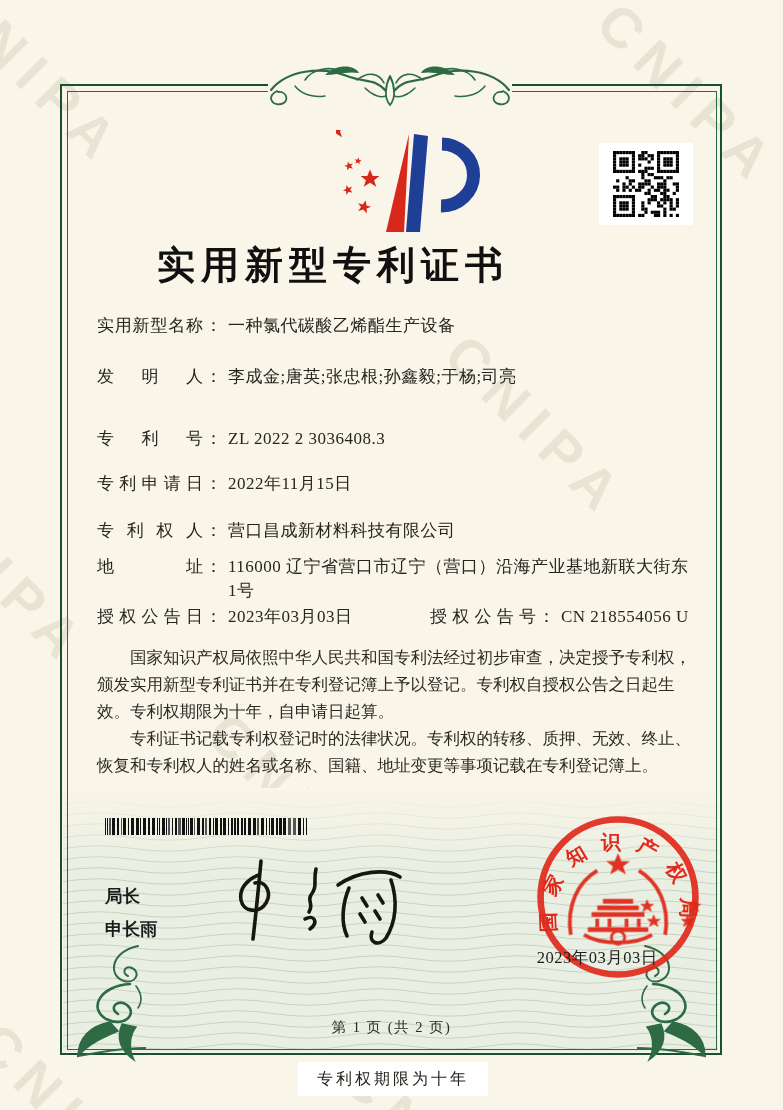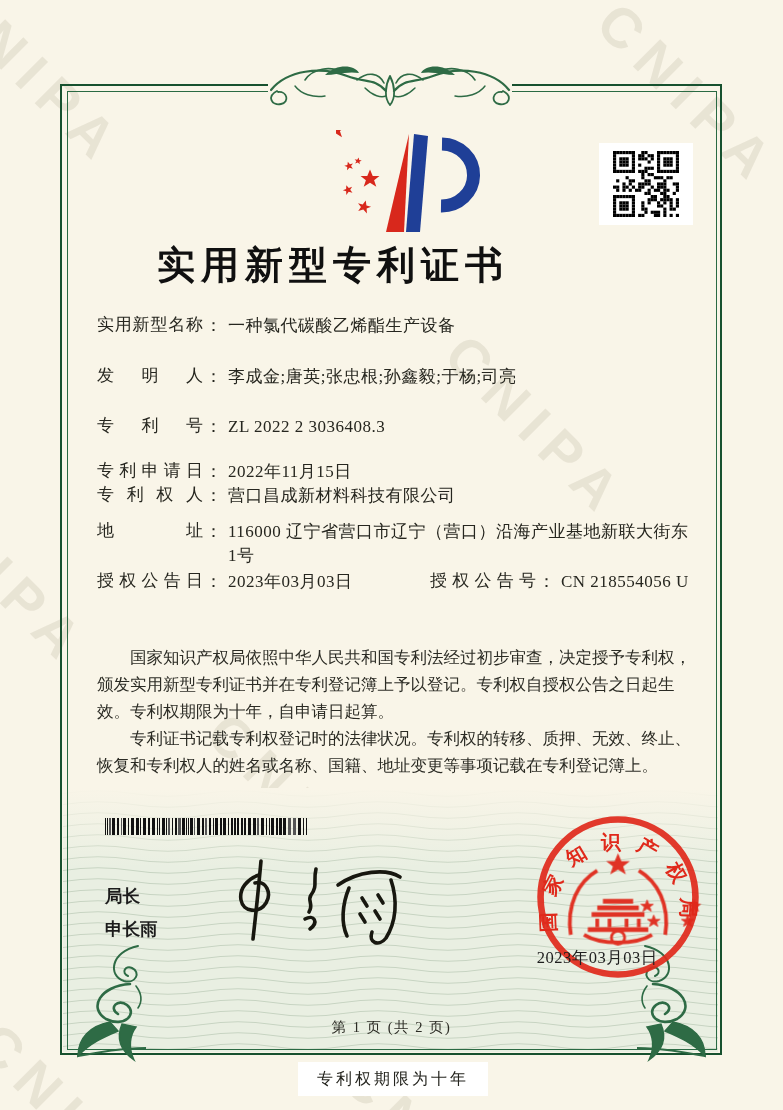--- a/index.html
+++ b/index.html
@@ -19,25 +19,25 @@
   
   .cert-no{position:absolute;left:97px;top:137px;font-size:16.5px;letter-spacing:2.5px;color:#33332c;}
   .logo{position:absolute;left:336px;top:130px;}
   .qr-box{position:absolute;left:599px;top:143px;width:94px;height:82px;background:#ffffff;}
   .qr-box svg{position:absolute;left:14px;top:8px;}
   .title{position:absolute;left:0;top:240px;width:666px;text-align:center;
          font-size:38px;font-weight:bold;letter-spacing:6px;color:#101010;}
   
   .fields{position:absolute;left:97px;top:314px;width:600px;font-size:17px;}
   .frow{display:flex;line-height:24px;}
-  .flabel{display:inline-block;width:106px;text-align:justify;text-align-last:justify;flex:none;font-family:Liberation Mono, monospace;}
+  .flabel{display:inline-block;width:106px;text-align:justify;text-align-last:justify;flex:none;}
   .fcolon{flex:none;padding:0 6px 0 2px;}
   .fvalue{letter-spacing:.5px;}
-  .m1{margin-bottom:27px}.m2{margin-bottom:26px}.m3{margin-bottom:21px}
-  .m4{}.m5{margin-bottom:12px}.m6{margin-bottom:2px}
+  .m1{margin-bottom:27px}.m2{margin-bottom:38px}.m3{margin-bottom:21px}
+  .m4{margin-bottom:23px}.m5{margin-bottom:12px}.m6{margin-bottom:2px}
   .addr-val{width:480px;}
   .pair2{margin-left:36px;}
   
   .paras{position:absolute;left:97px;top:644px;width:596px;font-size:16.5px;line-height:27px;color:#2b2b24;}
   .paras p{margin:0;text-indent:2em;}
   
   .barcode{position:absolute;left:105px;top:818px;width:206px;height:17px;display:flex;align-items:stretch;}
   .barcode span{display:block;height:100%;}
   
   .sig-role{position:absolute;left:105px;top:884px;font-family:"Liberation Sans","DejaVu Sans",sans-serif;

